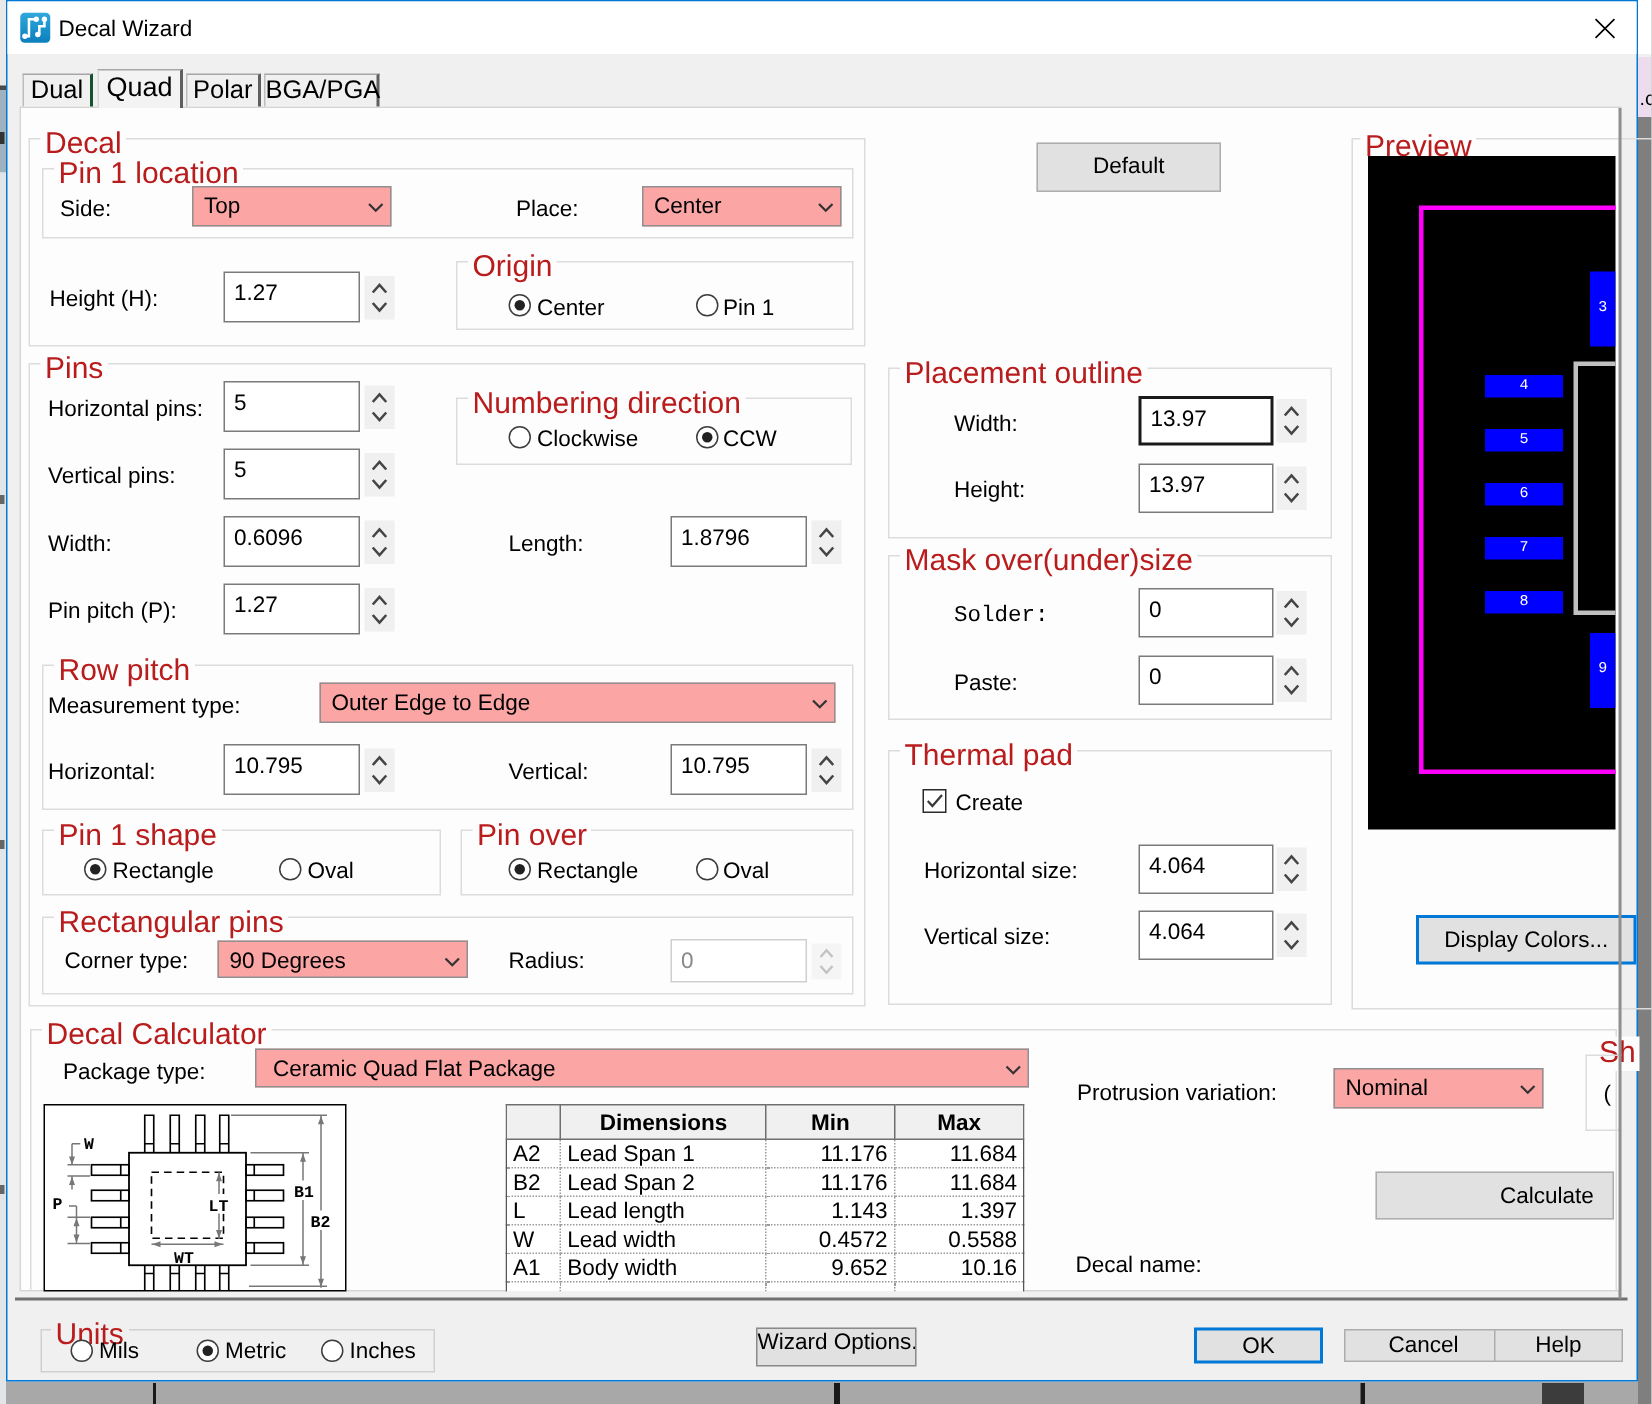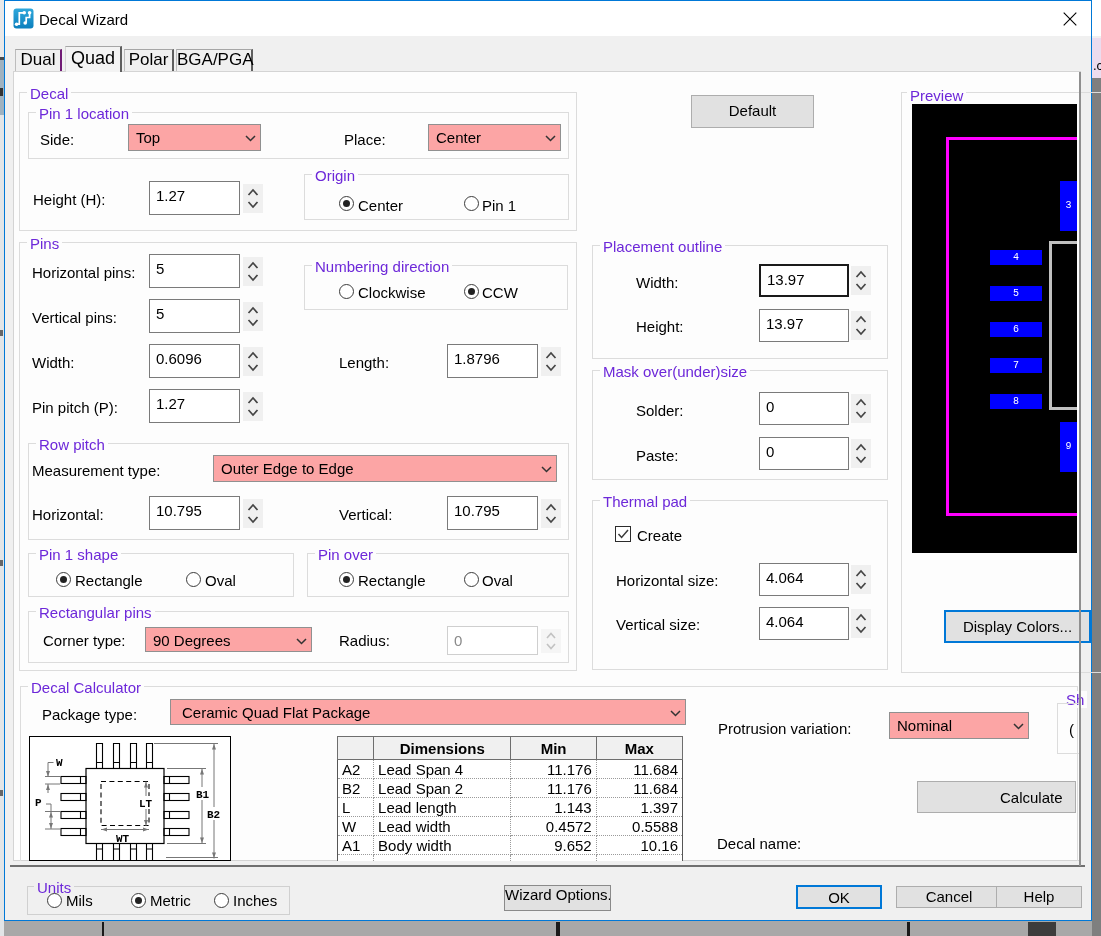--- a/index.html
+++ b/index.html
@@ -1,21 +1,21 @@
 <!DOCTYPE html>
 <html><head>
 <meta charset="utf-8">
 <style>
 * { margin:0; padding:0; box-sizing:border-box; }
 html,body { width:1101px; height:936px; overflow:hidden; }
 body { position:relative; font-family:"Liberation Sans",sans-serif; font-size:15px; color:#000; background:#a8a8a8; }
 .abs { position:absolute; }
 .lbl { position:absolute; font-size:15px; color:#000; white-space:nowrap; }
 .grp { position:absolute; border:1px solid #dcdcdc; }
-.glab { position:absolute; font-size:15px; color:#6d28d9; background:#fdfdfd; padding:0 3px; white-space:nowrap; }
+.glab { position:absolute; font-size:20px; color:#b91c1c; background:#fdfdfd; padding:0 3px; white-space:nowrap; }
 .inp { position:absolute; background:#fff; border:1px solid #7a7a7a; font-size:15px; padding:5px 0 0 6px; color:#000; }
 .spin { position:absolute; width:20px; background:#f0f0f0; }
 .dd { position:absolute; background:#fca5a5; border:1px solid #909090; font-size:15px; padding:4px 0 0 7px; white-space:nowrap; overflow:hidden; }
 .btn { position:absolute; background:#e1e1e1; border:1px solid #adadad; font-size:15px; text-align:center; white-space:nowrap; overflow:hidden; }
 .rad { position:absolute; width:15px; height:15px; border:1.5px solid #3c3c3c; border-radius:50%; background:#fff; }
 .rad.on::after { content:""; position:absolute; left:2.5px; top:2.5px; width:7px; height:7px; border-radius:50%; background:#222; }
 .pad { position:absolute; background:#0000ff; color:#fff; font-size:10px; text-align:center; font-family:"Liberation Mono",monospace; }
 .ddc { position:absolute; right:4px; top:10px; }
 .sp { fill:none; stroke:#454545; stroke-width:1.7; }
 .spd { fill:none; stroke:#c2c2c2; stroke-width:1.6; }
@@ -74,21 +74,21 @@
 </svg>
 <div class="lbl" style="left:39px;top:11px;font-size:15px;">Decal Wizard</div>
 <svg class="abs" style="left:1063px;top:12px;" width="14" height="14" viewBox="0 0 14 14">
     <path d="M0.7 0.7 L13.3 13.3 M13.3 0.7 L0.7 13.3" stroke="#000" stroke-width="1.1"></path>
   </svg>
 
 <div class="abs" style="left:13px;top:71px;width:1068px;height:790px;background:#fdfdfd;border:1px solid #d4d4d4;"></div>
 <div class="abs" style="left:1079px;top:72px;width:2px;height:794px;background:#8f8f8f;z-index:5;"></div>
 <div class="abs" style="left:10px;top:865px;width:1075px;height:2px;background:#707070;"></div>
 
-<div class="abs" style="left:15px;top:49px;width:47px;height:22px;background:#f0f0f0;border-top:1px solid #a6a6a6;border-left:1px solid #bdbdbd;border-right:2px solid #701a75;text-align:center;padding-top:0;font-size:17px;">Dual</div>
+<div class="abs" style="left:15px;top:49px;width:47px;height:22px;background:#f0f0f0;border-top:1px solid #a6a6a6;border-left:1px solid #bdbdbd;border-right:2px solid #14532d;text-align:center;padding-top:0;font-size:17px;">Dual</div>
 <div class="abs" style="left:65px;top:46px;width:57px;height:26px;background:#f3f3f3;border-top:1px solid #a6a6a6;border-left:1px solid #d5d5d5;border-right:2px solid #5f5f5f;text-align:center;padding-top:1px;font-size:18px;">Quad</div>
 <div class="abs" style="left:124px;top:49px;width:50px;height:22px;background:#f0f0f0;border-top:1px solid #a6a6a6;border-left:1px solid #bdbdbd;border-right:2px solid #5f5f5f;text-align:center;padding-top:0;font-size:17px;">Polar</div>
 <div class="abs" style="left:176px;top:49px;width:77px;height:22px;background:#f0f0f0;border-top:1px solid #a6a6a6;border-left:1px solid #bdbdbd;border-right:2px solid #5f5f5f;text-align:center;padding-top:0;font-size:17px;">BGA/PGA</div>
 
 <div class="grp" style="left:19px;top:92px;width:558px;height:139px;"></div>
 <div class="glab" style="left:27px;top:85px;">Decal</div>
 <div class="grp" style="left:28px;top:112px;width:541px;height:47px;"></div>
 <div class="glab" style="left:36px;top:105px;">Pin 1 location</div>
 <div class="lbl" style="left:40px;top:131px;">Side:</div>
 <div class="lbl" style="left:344px;top:131px;">Place:</div>
@@ -201,21 +201,21 @@
       <path d="M6 15 L10 19.5 L14 15" class="spd"></path>
     </svg></div>
 
 <div class="btn" style="left:691px;top:95px;width:123px;height:33px;padding-top:6px;">Default</div>
 <div class="grp" style="left:592px;top:245px;width:296px;height:114px;"></div>
 <div class="glab" style="left:600px;top:238px;">Placement outline</div>
 <div class="lbl" style="left:636px;top:274px;">Width:</div>
 <div class="lbl" style="left:636px;top:318px;">Height:</div>
 <div class="grp" style="left:592px;top:370px;width:296px;height:110px;"></div>
 <div class="glab" style="left:600px;top:363px;">Mask over(under)size</div>
-<div class="lbl" style="left:636px;top:402px;">Solder:</div>
+<div class="lbl" style="left:636px;top:402px;font-family:Liberation Mono, monospace;">Solder:</div>
 <div class="lbl" style="left:636px;top:447px;">Paste:</div>
 <div class="grp" style="left:592px;top:500px;width:296px;height:170px;"></div>
 <div class="glab" style="left:600px;top:493px;">Thermal pad</div>
 <div class="lbl" style="left:616px;top:572px;">Horizontal size:</div>
 <div class="lbl" style="left:616px;top:616px;">Vertical size:</div>
 
 <div class="inp" style="left:759px;top:264px;width:90px;height:33px;border:2px solid #1a1a1a;">13.97</div>
 <div class="spin" style="left:851px;top:266px;height:29px;"><svg width="20" height="29" viewBox="0 0 20 29">
       <path d="M5.5 11 L10 6 L14.5 11" class="sp"></path>
       <path d="M5.5 18 L10 23 L14.5 18" class="sp"></path>
@@ -352,21 +352,21 @@
 <table class="dim" style="left:0;top:0;width:346px;">
   <tbody>
         <tr>
           <th style="width:36px;"></th>
           <th style="width:137px;">Dimensions</th>
           <th style="width:85px;">Min</th>
           <th style="width:86px;">Max</th>
         </tr>
   <tr>
           <td>A2</td>
-          <td>Lead Span 4</td>
+          <td>Lead Span 1</td>
           <td class="num">11.176</td>
           <td class="num">11.684</td>
         </tr>
   <tr>
           <td>B2</td>
           <td>Lead Span 2</td>
           <td class="num">11.176</td>
           <td class="num">11.684</td>
         </tr>
   <tr>

